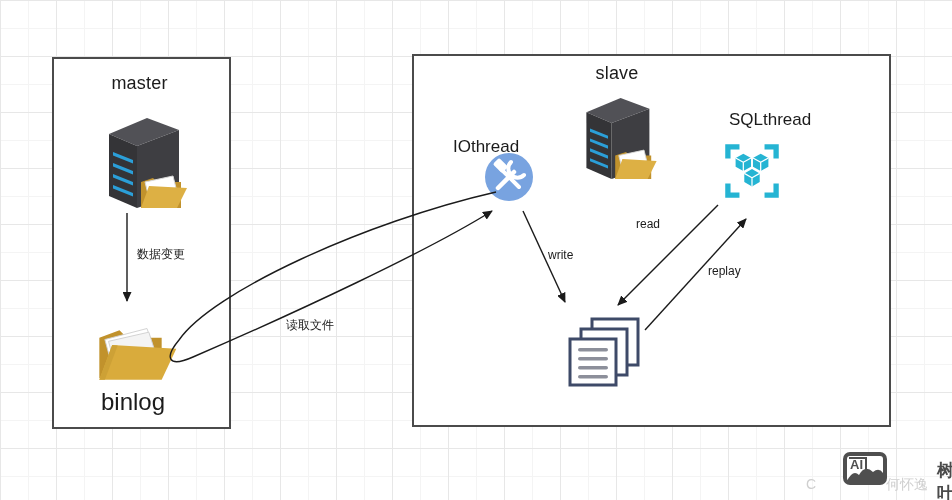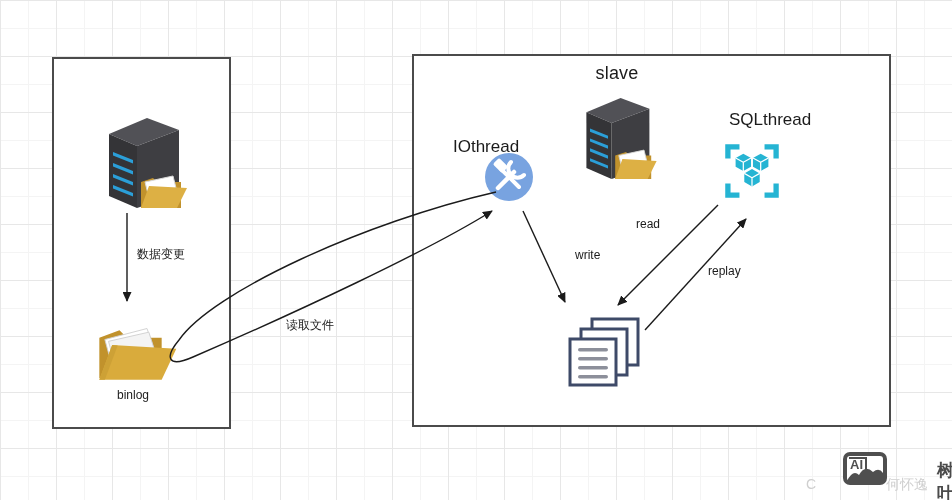--- a/index.html
+++ b/index.html
@@ -26,20 +26,21 @@
   .icon-layer{z-index:20;}
   .wm-brand{font-size:17px;font-weight:bold;color:#4b4b4b;margin-left:47px;}
   .wm-faint{font-size:14px;color:#cfcfcf;}
 </style>
 </head>
 <body>
 
 <div class="canvas">
 
   <div class="panel panel-master"></div>
+  <div class="abs node-title center" style="left:52px;top:73px;width:175px;z-index:21;">master</div>
 
   <svg class="abs icon-layer" style="left:93px;top:108px;" width="100" height="108" viewBox="0 0 100 108">
     <polygon points="16,26 54,10 86,22 44,38" fill="#515156"></polygon>
     <polygon points="16,26 44,38 44,100 16,88" fill="#343437"></polygon>
     <polygon points="44,38 86,22 86,86 44,100" fill="#3e3e42"></polygon>
     <polygon points="20,44 40,52 40,55.5 20,47.5" fill="#2b9fd8"></polygon>
     <polygon points="20,55 40,63 40,66.5 20,58.5" fill="#2b9fd8"></polygon>
     <polygon points="20,66 40,74 40,77.5 20,69.5" fill="#2b9fd8"></polygon>
     <polygon points="20,77 40,85 40,88.5 20,80.5" fill="#2b9fd8"></polygon>
     <g>
@@ -51,21 +52,21 @@
 
   <div class="abs lbl" style="left:137px;top:246px;z-index:21;">数据变更</div>
 
   <svg class="abs icon-layer" style="left:90px;top:323px;" width="92" height="66" viewBox="0 0 100 72">
     <polygon points="10,16 32,8 40,16 78,16 78,60 10,60" fill="#c1922c"></polygon>
     <polygon points="16,18 62,6 70,30 22,40" fill="#ffffff" stroke="#cfcfcf" stroke-width="1"></polygon>
     <polygon points="20,20 64,10 71,32 26,42" fill="#f4f4f4" stroke="#cfcfcf" stroke-width="1"></polygon>
     <polygon points="10,62 24,24 94,28 78,62" fill="#d9ab3c"></polygon>
     <polygon points="10,62 24,24 30,24.5 16,62" fill="#cda136"></polygon>
   </svg>
-  <div class="abs center" style="left:88px;top:388px;width:90px;font-size:12px;z-index:21;text-align:center;">binlog</div>
+  <div class="abs center" style="left:88px;top:388px;width:90px;font-size:24px;z-index:21;text-align:center;">binlog</div>
 
   <div class="panel panel-slave"></div>
   <div class="abs node-title center" style="left:573px;top:63px;width:88px;z-index:21;">slave</div>
 
   <svg class="abs icon-layer" style="left:572px;top:88px;" width="90" height="99" viewBox="0 0 100 108">
     <polygon points="16,26 54,10 86,22 44,38" fill="#515156"></polygon>
     <polygon points="16,26 44,38 44,100 16,88" fill="#343437"></polygon>
     <polygon points="44,38 86,22 86,86 44,100" fill="#3e3e42"></polygon>
     <polygon points="20,44 40,52 40,55.5 20,47.5" fill="#2b9fd8"></polygon>
     <polygon points="20,55 40,63 40,66.5 20,58.5" fill="#2b9fd8"></polygon>
@@ -103,21 +104,21 @@
       <polygon points="28,27 36,31.5 36,40.5 28,45 20,40.5 20,31.5"></polygon>
     </g>
     <g stroke="#ffffff" stroke-width="1.3" fill="none">
       <path d="M 19,20 L 19,29 M 19,20 L 11,15.5 M 19,20 L 27,15.5"></path>
       <path d="M 37,20 L 37,29 M 37,20 L 29,15.5 M 37,20 L 45,15.5"></path>
       <path d="M 28,36 L 28,45 M 28,36 L 20,31.5 M 28,36 L 36,31.5"></path>
     </g>
   </svg>
 
   <div class="abs lbl" style="left:636px;top:217px;z-index:21;">read</div>
-  <div class="abs lbl" style="left:548px;top:248px;z-index:21;margin-left:27px;">write</div>
+  <div class="abs lbl" style="left:548px;top:248px;z-index:21;">write</div>
   <div class="abs lbl" style="left:708px;top:264px;z-index:21;">replay</div>
 
   <svg class="abs icon-layer" style="left:566px;top:315px;" width="78" height="76" viewBox="0 0 78 76">
     <rect x="26" y="4" width="46" height="46" fill="#ffffff" stroke="#3e4a68" stroke-width="3"></rect>
     <rect x="15" y="14" width="46" height="46" fill="#ffffff" stroke="#3e4a68" stroke-width="3"></rect>
     <rect x="4" y="24" width="46" height="46" fill="#ffffff" stroke="#3e4a68" stroke-width="3"></rect>
     <g fill="#8c8f9a">
       <rect x="12" y="33" width="30" height="3.6" rx="1.8"></rect>
       <rect x="12" y="42" width="30" height="3.6" rx="1.8"></rect>
       <rect x="12" y="51" width="30" height="3.6" rx="1.8"></rect>

